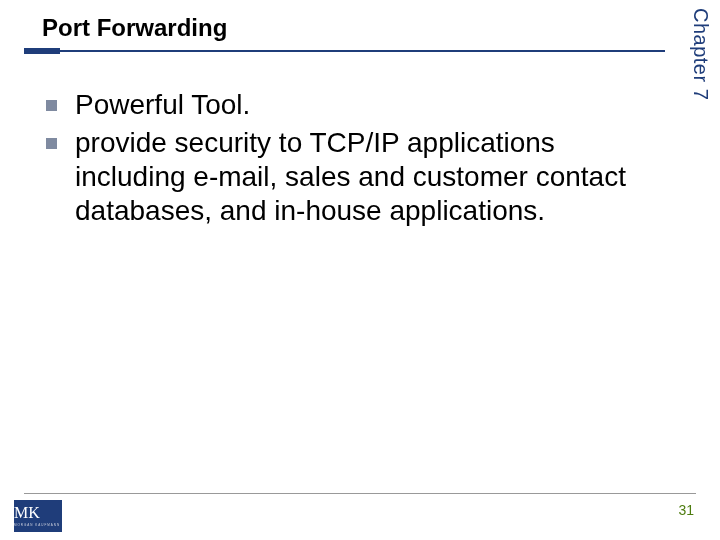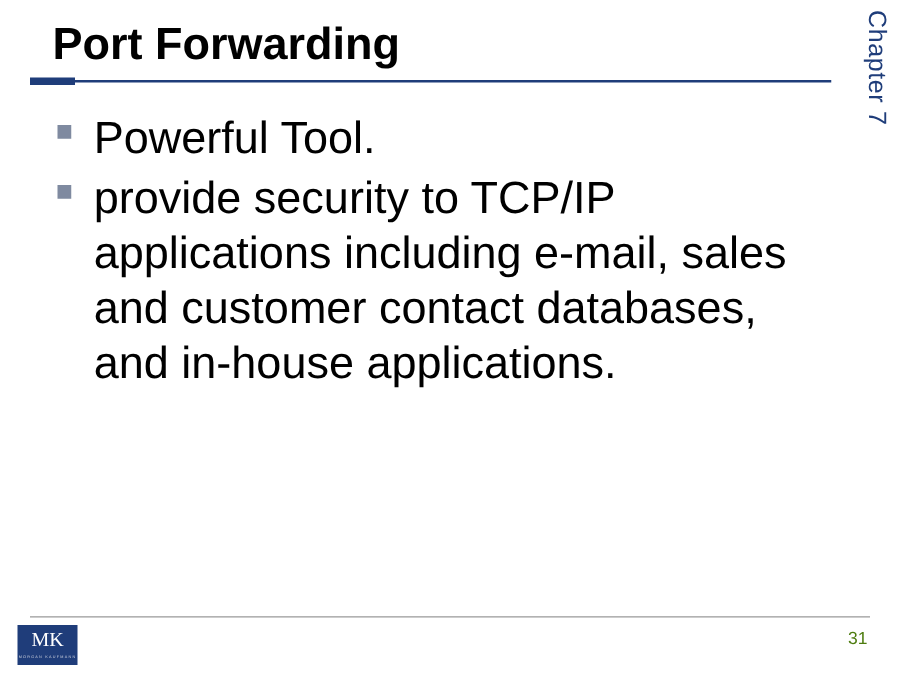--- a/index.html
+++ b/index.html
@@ -27,21 +27,21 @@
     font-weight: normal;
     letter-spacing: 0.5px;
   }
   .title-block {
     position: absolute;
     top: 14px;
     left: 24px;
     right: 55px;
   }
   .title-text {
-    font-size: 36px;
+    font-size: 24px;
     font-weight: bold;
     color: #000;
     padding-left: 18px;
     padding-bottom: 6px;
   }
   .title-underline {
     position: relative;
     height: 6px;
     width: 100%;
   }
@@ -74,42 +74,41 @@
   }
   .bullet-marker {
     width: 11px;
     height: 11px;
     background: #7f8aa0;
     flex-shrink: 0;
     margin-top: 12px;
     margin-right: 18px;
   }
   .bullet-text {
-    font-size: 36px;
+    font-size: 28px;
     color: #000;
     line-height: 1.22;
   }
   .footer-line {
     position: absolute;
     bottom: 46px;
     left: 24px;
     right: 24px;
     height: 1px;
     background: #999;
   }
   .logo {
     position: absolute;
     bottom: 8px;
     left: 14px;
     width: 48px;
     height: 32px;
     background: #1f3d7a;
     display: flex;
     flex-direction: column;
-    align-items: center;
     justify-content: center;
   }
   .logo-mk {
     color: #fff;
     font-size: 16px;
     font-weight: normal;
     font-family: Georgia, serif;
     line-height: 1;
   }
   .logo-sub {

